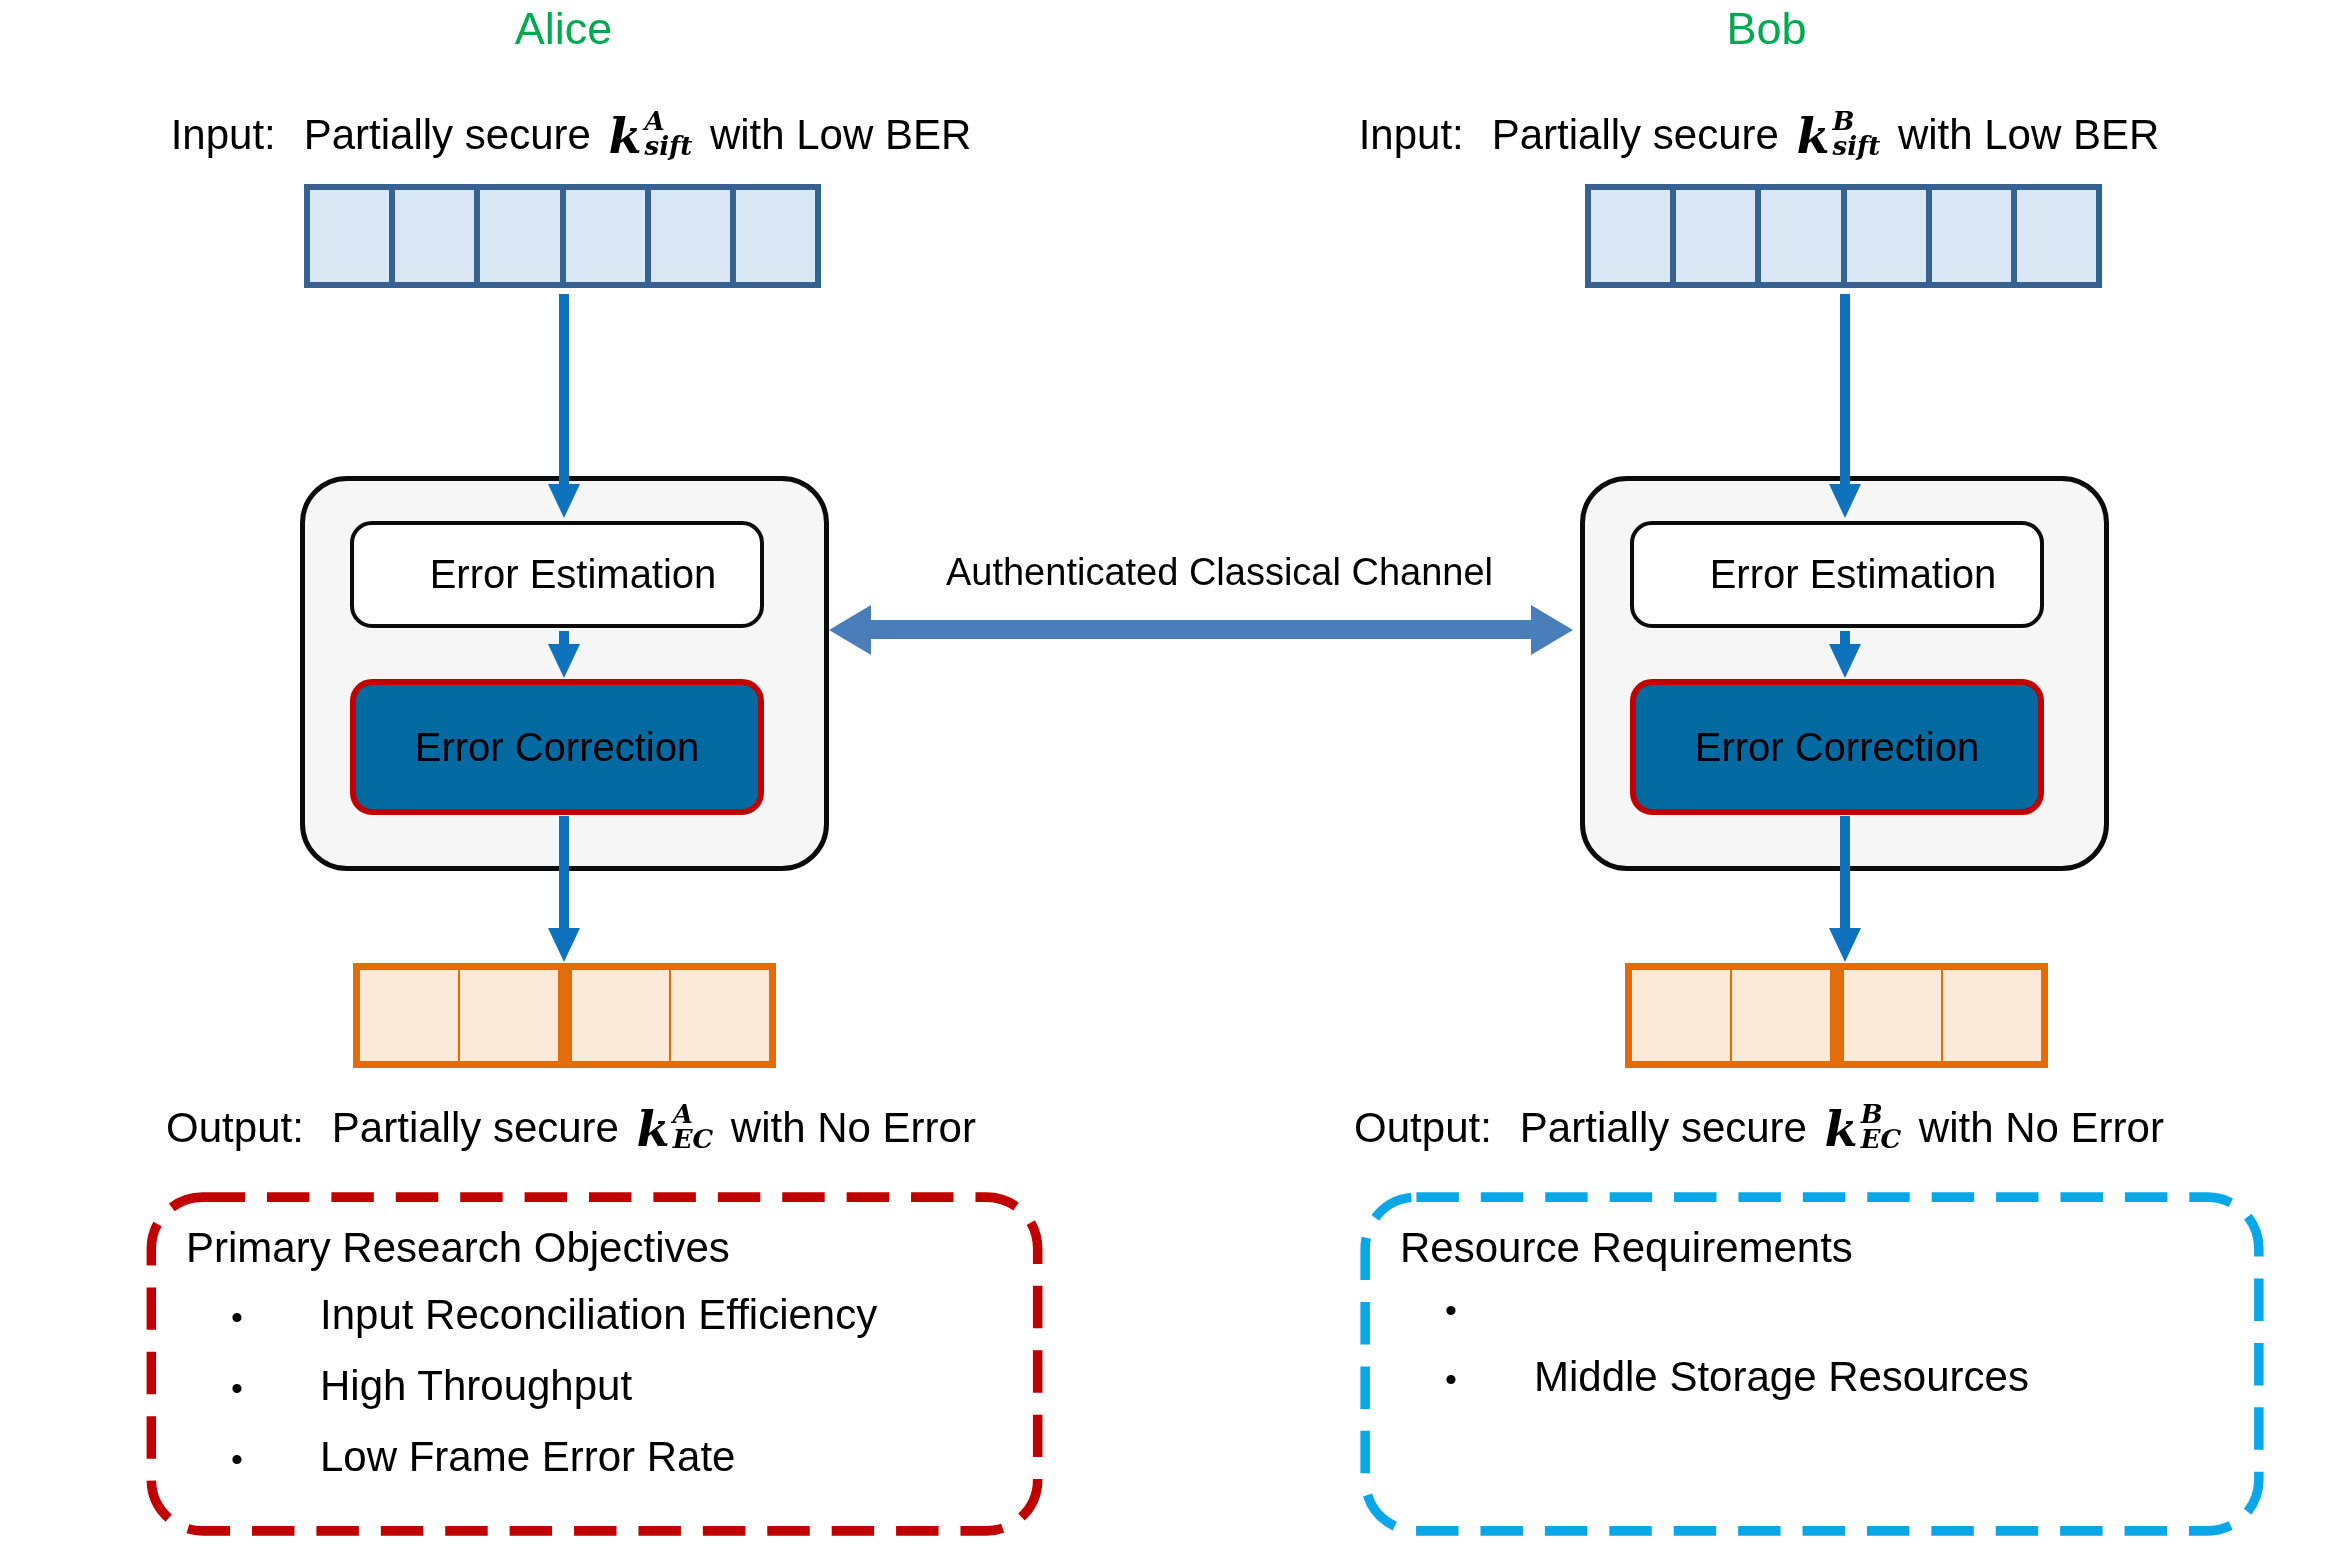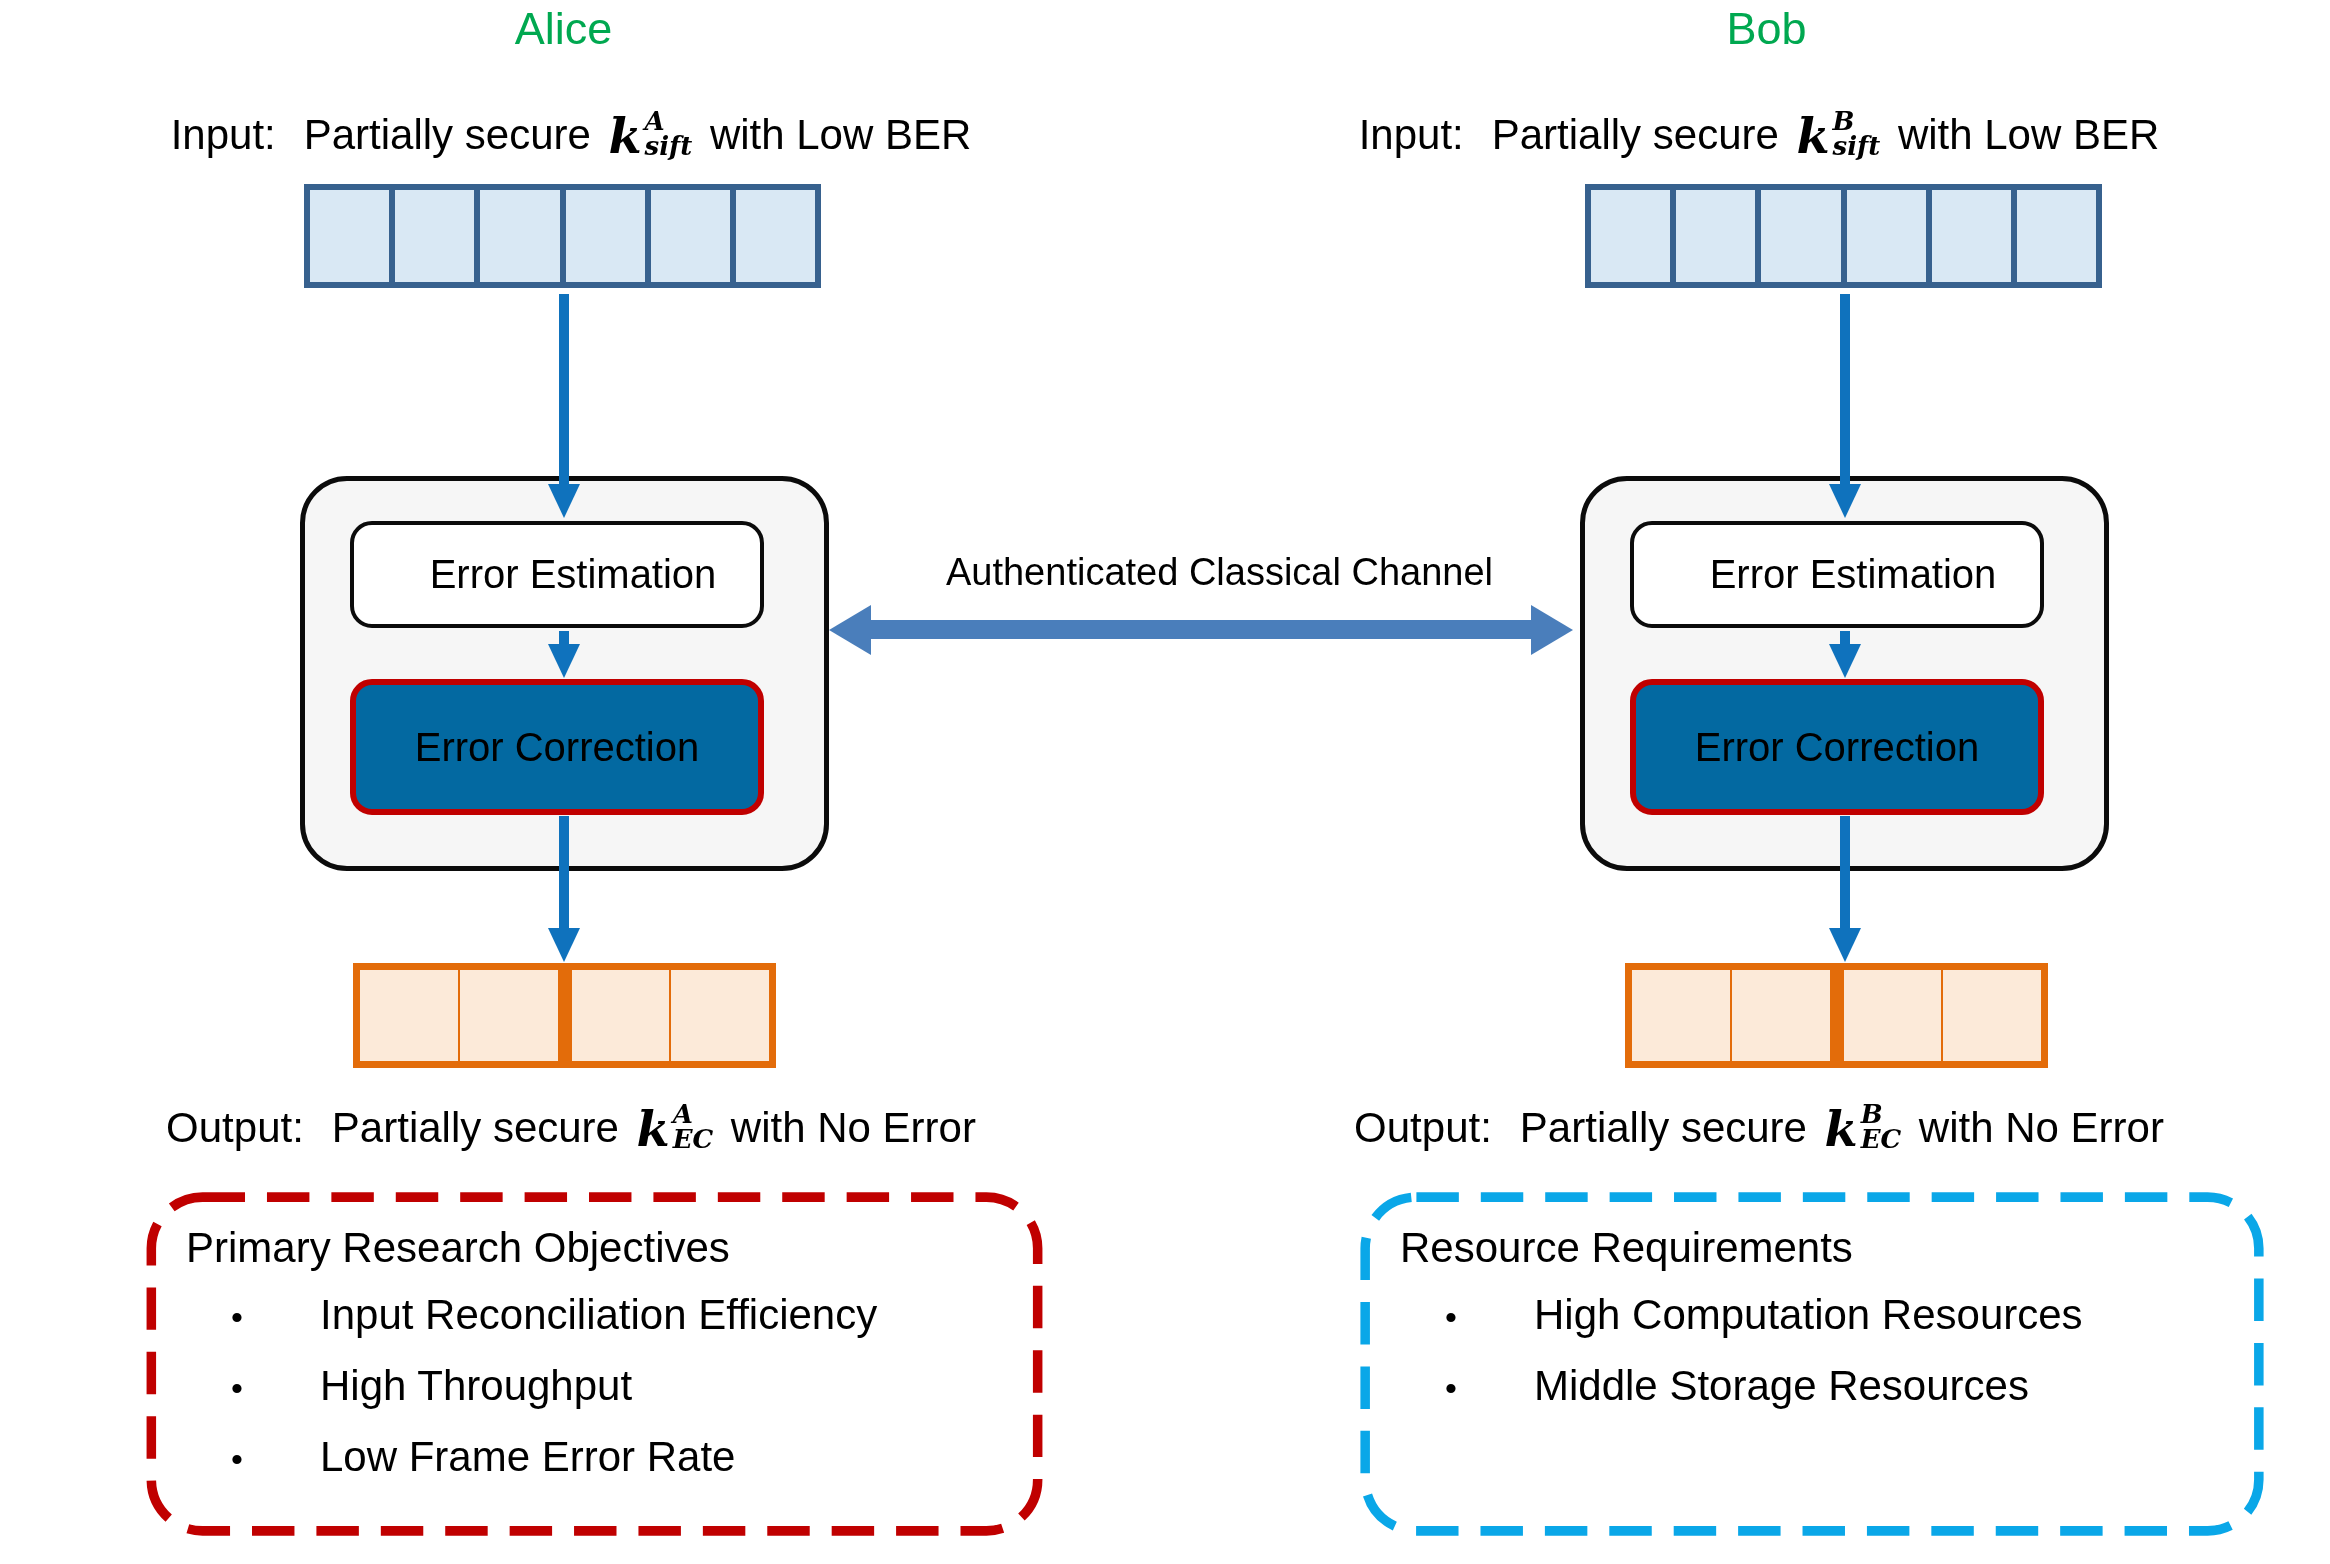--- a/index.html
+++ b/index.html
@@ -362,21 +362,20 @@
   </div>
 
   <svg class="dash-svg cyan" width="904" height="344" viewBox="0 0 1235 470">
     <rect x="7" y="7" width="1221" height="456" rx="70" fill="none" stroke-width="13" stroke-dasharray="58 30" stroke="#0AA7E8"></rect>
   </svg>
   <div class="dash-content cyan">
     <div class="dash-title">Resource Requirements</div>
     <ul class="dash-list">
       <li>
         <span class="dot">•</span>
-        <span>High Computation Resources</span>
       </li>
       <li>
         <span class="dot">•</span>
         <span>Middle Storage Resources</span>
       </li>
     </ul>
   </div>
 
 </div>
 

